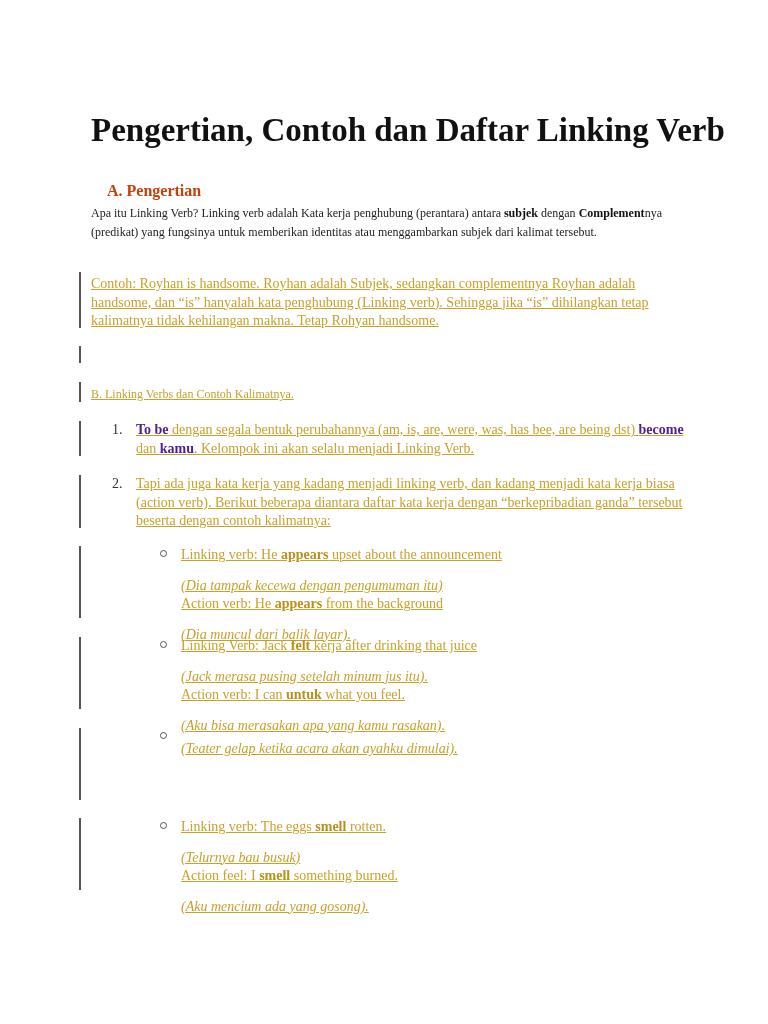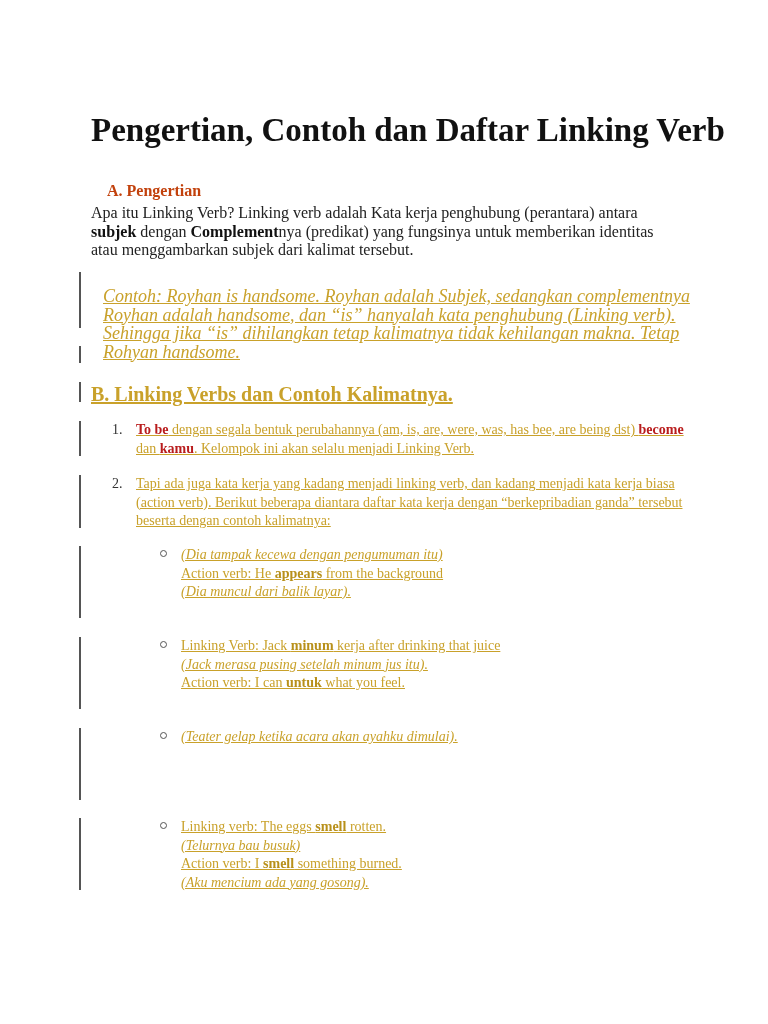--- a/index.html
+++ b/index.html
@@ -11,51 +11,51 @@
   .title {
     position: absolute; left: 91px; top: 108px; margin: 0;
     font-size: 33px; font-weight: bold; line-height: 44px; color: #111;
   }
   .h-a {
     position: absolute; left: 91px; top: 164px; margin: 16px;
     font-size: 16px; font-weight: bold; line-height: 22px; color: #c2410c;
   }
   .intro {
     position: absolute; left: 91px; top: 204px; width: 590px; margin: 0;
-    font-size: 16px; line-height: 18.5px; color: #222;
+    font-size: 12px; line-height: 18.5px; color: #222;
   }
   .intro b { color: #111; }
   .gold { color: #c9a12a; text-decoration: underline; text-decoration-color: #c9a12a; }
   .bar {
     position: absolute; left: 79px; width: 1.5px; background: #555;
   }
   .contoh {
-    position: absolute; left: 91px; top: 275px; width: 590px; margin: 12px;
-    font-size: 18px; line-height: 18.5px; font-style: italic;
+    position: absolute; left: 91px; top: 275px; width: 590px; margin: 0;
+    font-size: 14px; line-height: 18.5px;
   }
   .h-b {
     position: absolute; left: 91px; top: 383px; margin: 0;
-    font-size: 20px; font-weight: bold; line-height: 22px;
+    font-size: 12px; font-weight: normal; line-height: 22px;
   }
   .ol-item {
     position: absolute; left: 112px; width: 580px; font-size: 14px; line-height: 18.5px;
   }
   .ol-num { position: absolute; left: 0; top: 0; color: #333; }
   .ol-text { position: absolute; left: 24px; top: 0; width: 560px; }
-  .ol-text b { color: #b91c1c; }
+  .ol-text b { color: #4c1d95; }
   .ex {
     position: absolute; left: 160px; width: 520px; font-size: 14px; line-height: 18.5px;
   }
   .ex-bullet {
     position: absolute; left: 0; top: 4px; width: 5px; height: 5px;
     border: 1.5px solid #555; border-radius: 50%;
   }
   .ex-lines { position: absolute; left: 21px; top: 0; width: 500px; }
   .ex-line { display: block; white-space: nowrap; }
-  .ex-line.it { font-style: italic; }
+  .ex-line.it { font-style: italic; margin-top: 12px; }
   .ex-line b { color: #b8901a; }
 </style>
 </head>
 <body>
 
 <div class="page">
 
   <h1 class="title">Pengertian, Contoh dan Daftar Linking Verb</h1>
 
   <h2 class="h-a">A. Pengertian</h2>
@@ -82,45 +82,47 @@
   </div>
 
   <div class="ol-item" style="top:475px;">
     <span class="ol-num">2.</span>
     <span class="ol-text gold">Tapi ada juga kata kerja yang kadang menjadi linking verb, dan kadang menjadi kata kerja biasa (action verb). Berikut beberapa diantara daftar kata kerja dengan “berkepribadian ganda” tersebut beserta dengan contoh kalimatnya:</span>
   </div>
 
   <div class="ex" style="top:546px;">
     <span class="ex-bullet"></span>
     <div class="ex-lines gold">
+      <span class="ex-line"><span>Linking verb: He </span><b>appears</b><span> upset about the announcement</span></span>
       <span class="ex-line it">(Dia tampak kecewa dengan pengumuman itu)</span>
       <span class="ex-line"><span>Action verb: He </span><b>appears</b><span> from the background</span></span>
       <span class="ex-line it">(Dia muncul dari balik layar).</span>
     </div>
   </div>
 
   <div class="ex" style="top:637px;">
     <span class="ex-bullet"></span>
     <div class="ex-lines gold">
-      <span class="ex-line"><span>Linking Verb: Jack </span><b>minum</b><span> kerja after drinking that juice</span></span>
+      <span class="ex-line"><span>Linking Verb: Jack </span><b>felt</b><span> kerja after drinking that juice</span></span>
       <span class="ex-line it">(Jack merasa pusing setelah minum jus itu).</span>
       <span class="ex-line"><span>Action verb: I can </span><b>untuk</b><span> what you feel.</span></span>
+      <span class="ex-line it">(Aku bisa merasakan apa yang kamu rasakan).</span>
     </div>
   </div>
 
   <div class="ex" style="top:728px;">
     <span class="ex-bullet"></span>
     <div class="ex-lines gold">
       <span class="ex-line it">(Teater gelap ketika acara akan ayahku dimulai).</span>
     </div>
   </div>
 
   <div class="ex" style="top:818px;">
     <span class="ex-bullet"></span>
     <div class="ex-lines gold">
       <span class="ex-line"><span>Linking verb: The eggs </span><b>smell</b><span> rotten.</span></span>
       <span class="ex-line it">(Telurnya bau busuk)</span>
-      <span class="ex-line"><span>Action verb: I </span><b>smell</b><span> something burned.</span></span>
+      <span class="ex-line"><span>Action feel: I </span><b>smell</b><span> something burned.</span></span>
       <span class="ex-line it">(Aku mencium ada yang gosong).</span>
     </div>
   </div>
 
 </div>
 
 </body></html>

